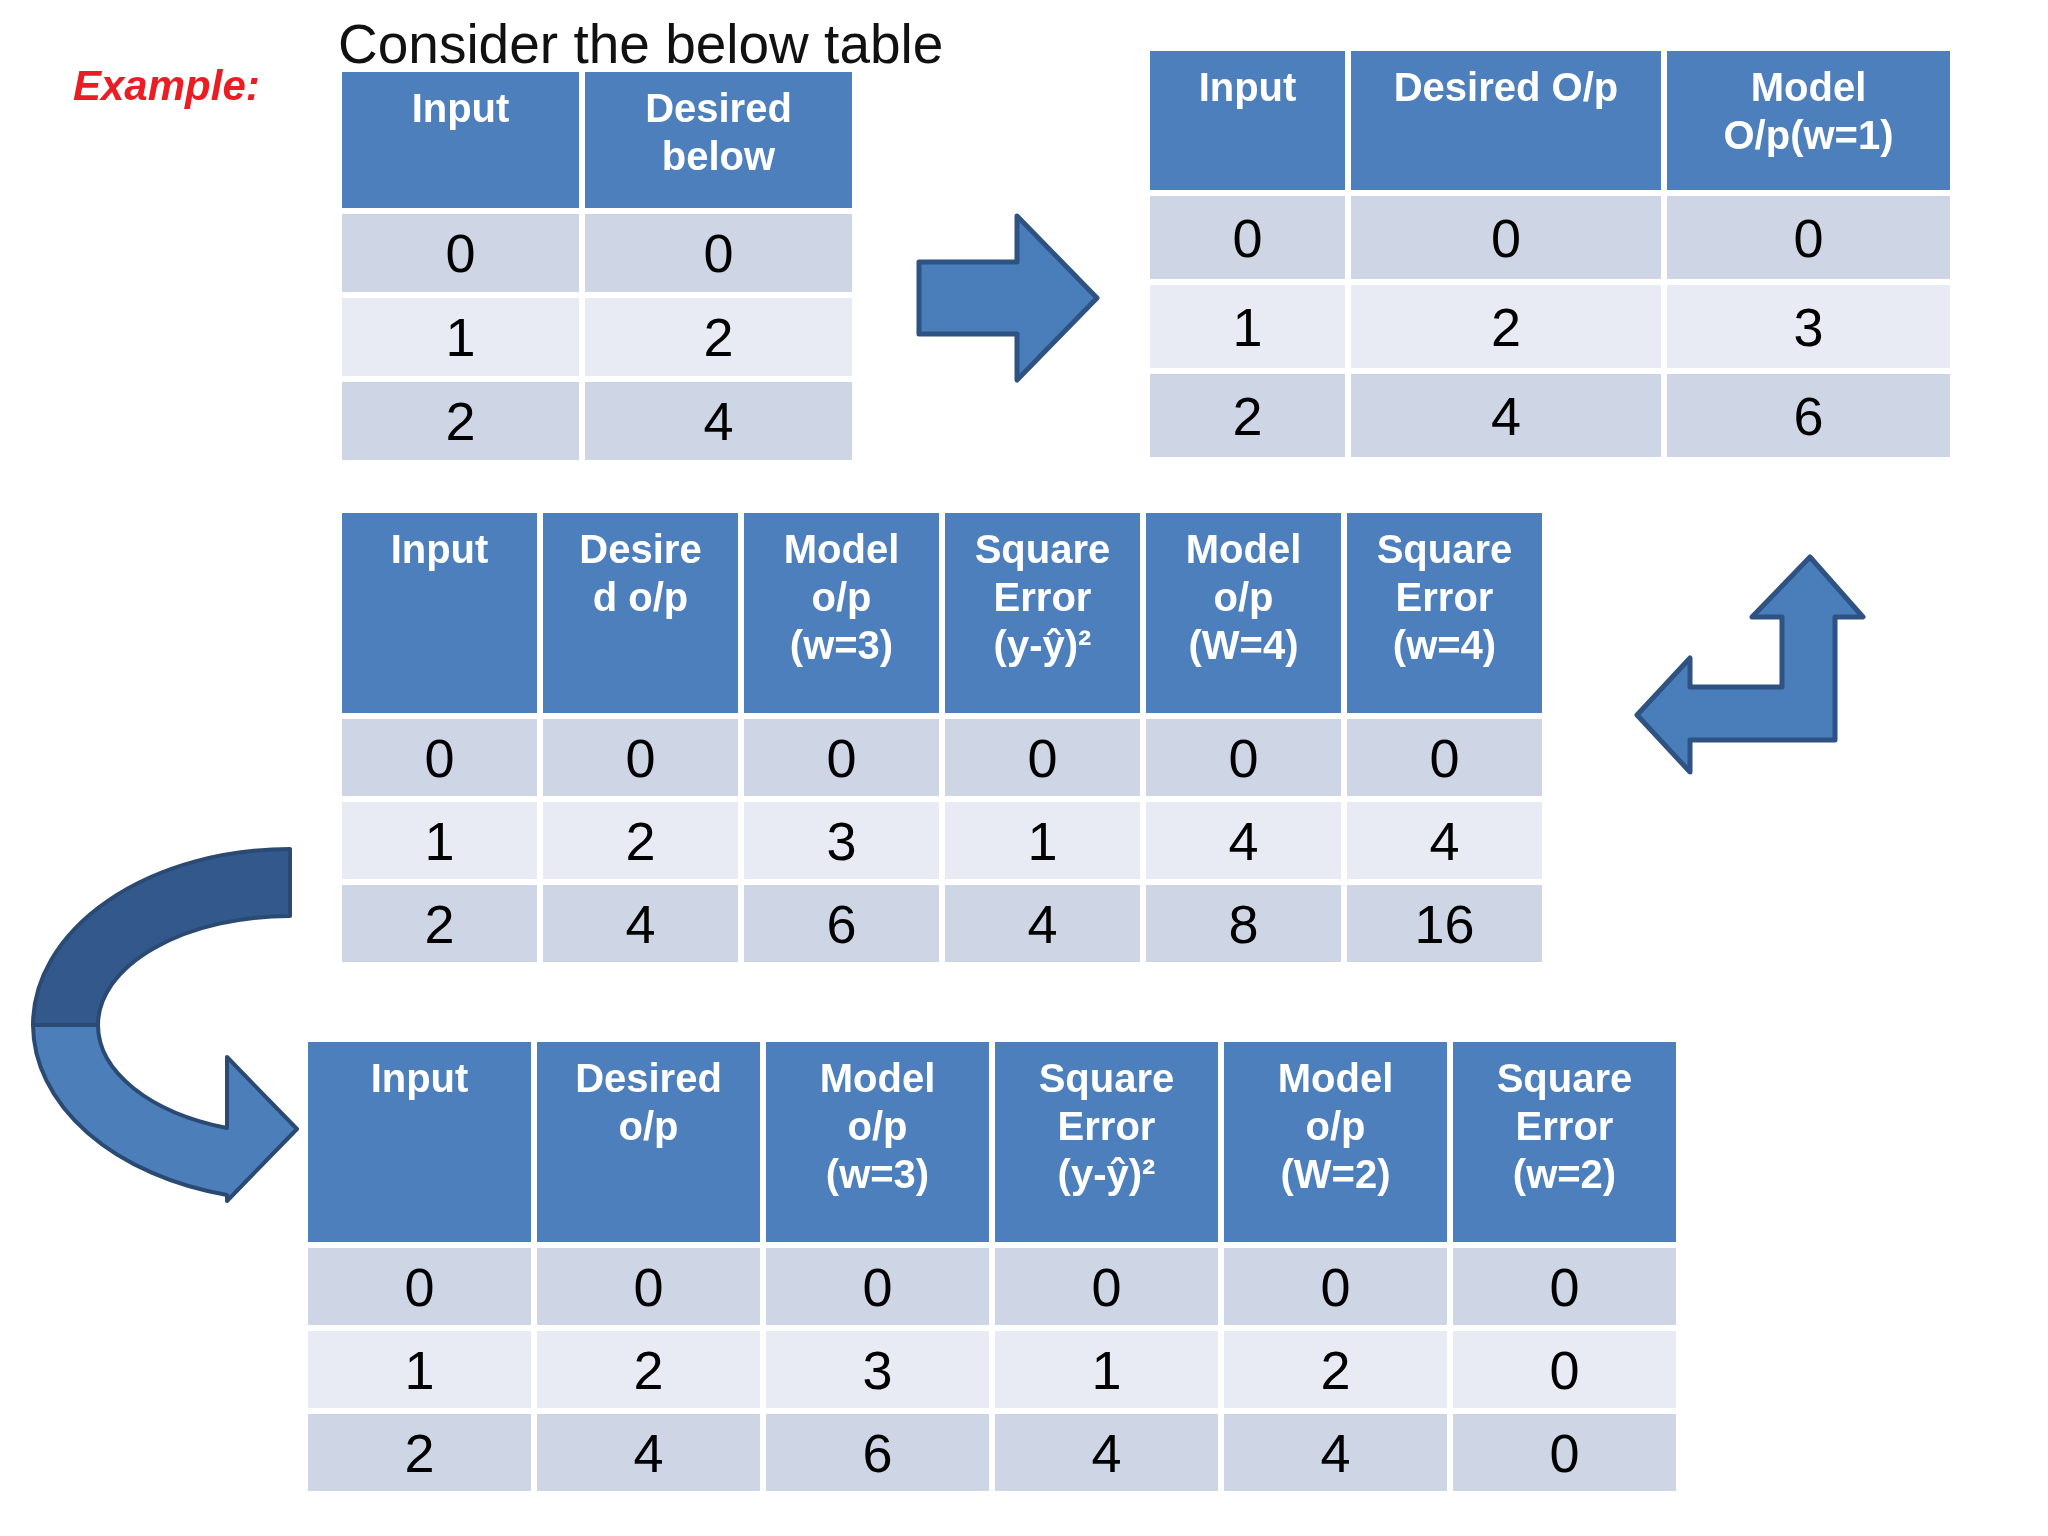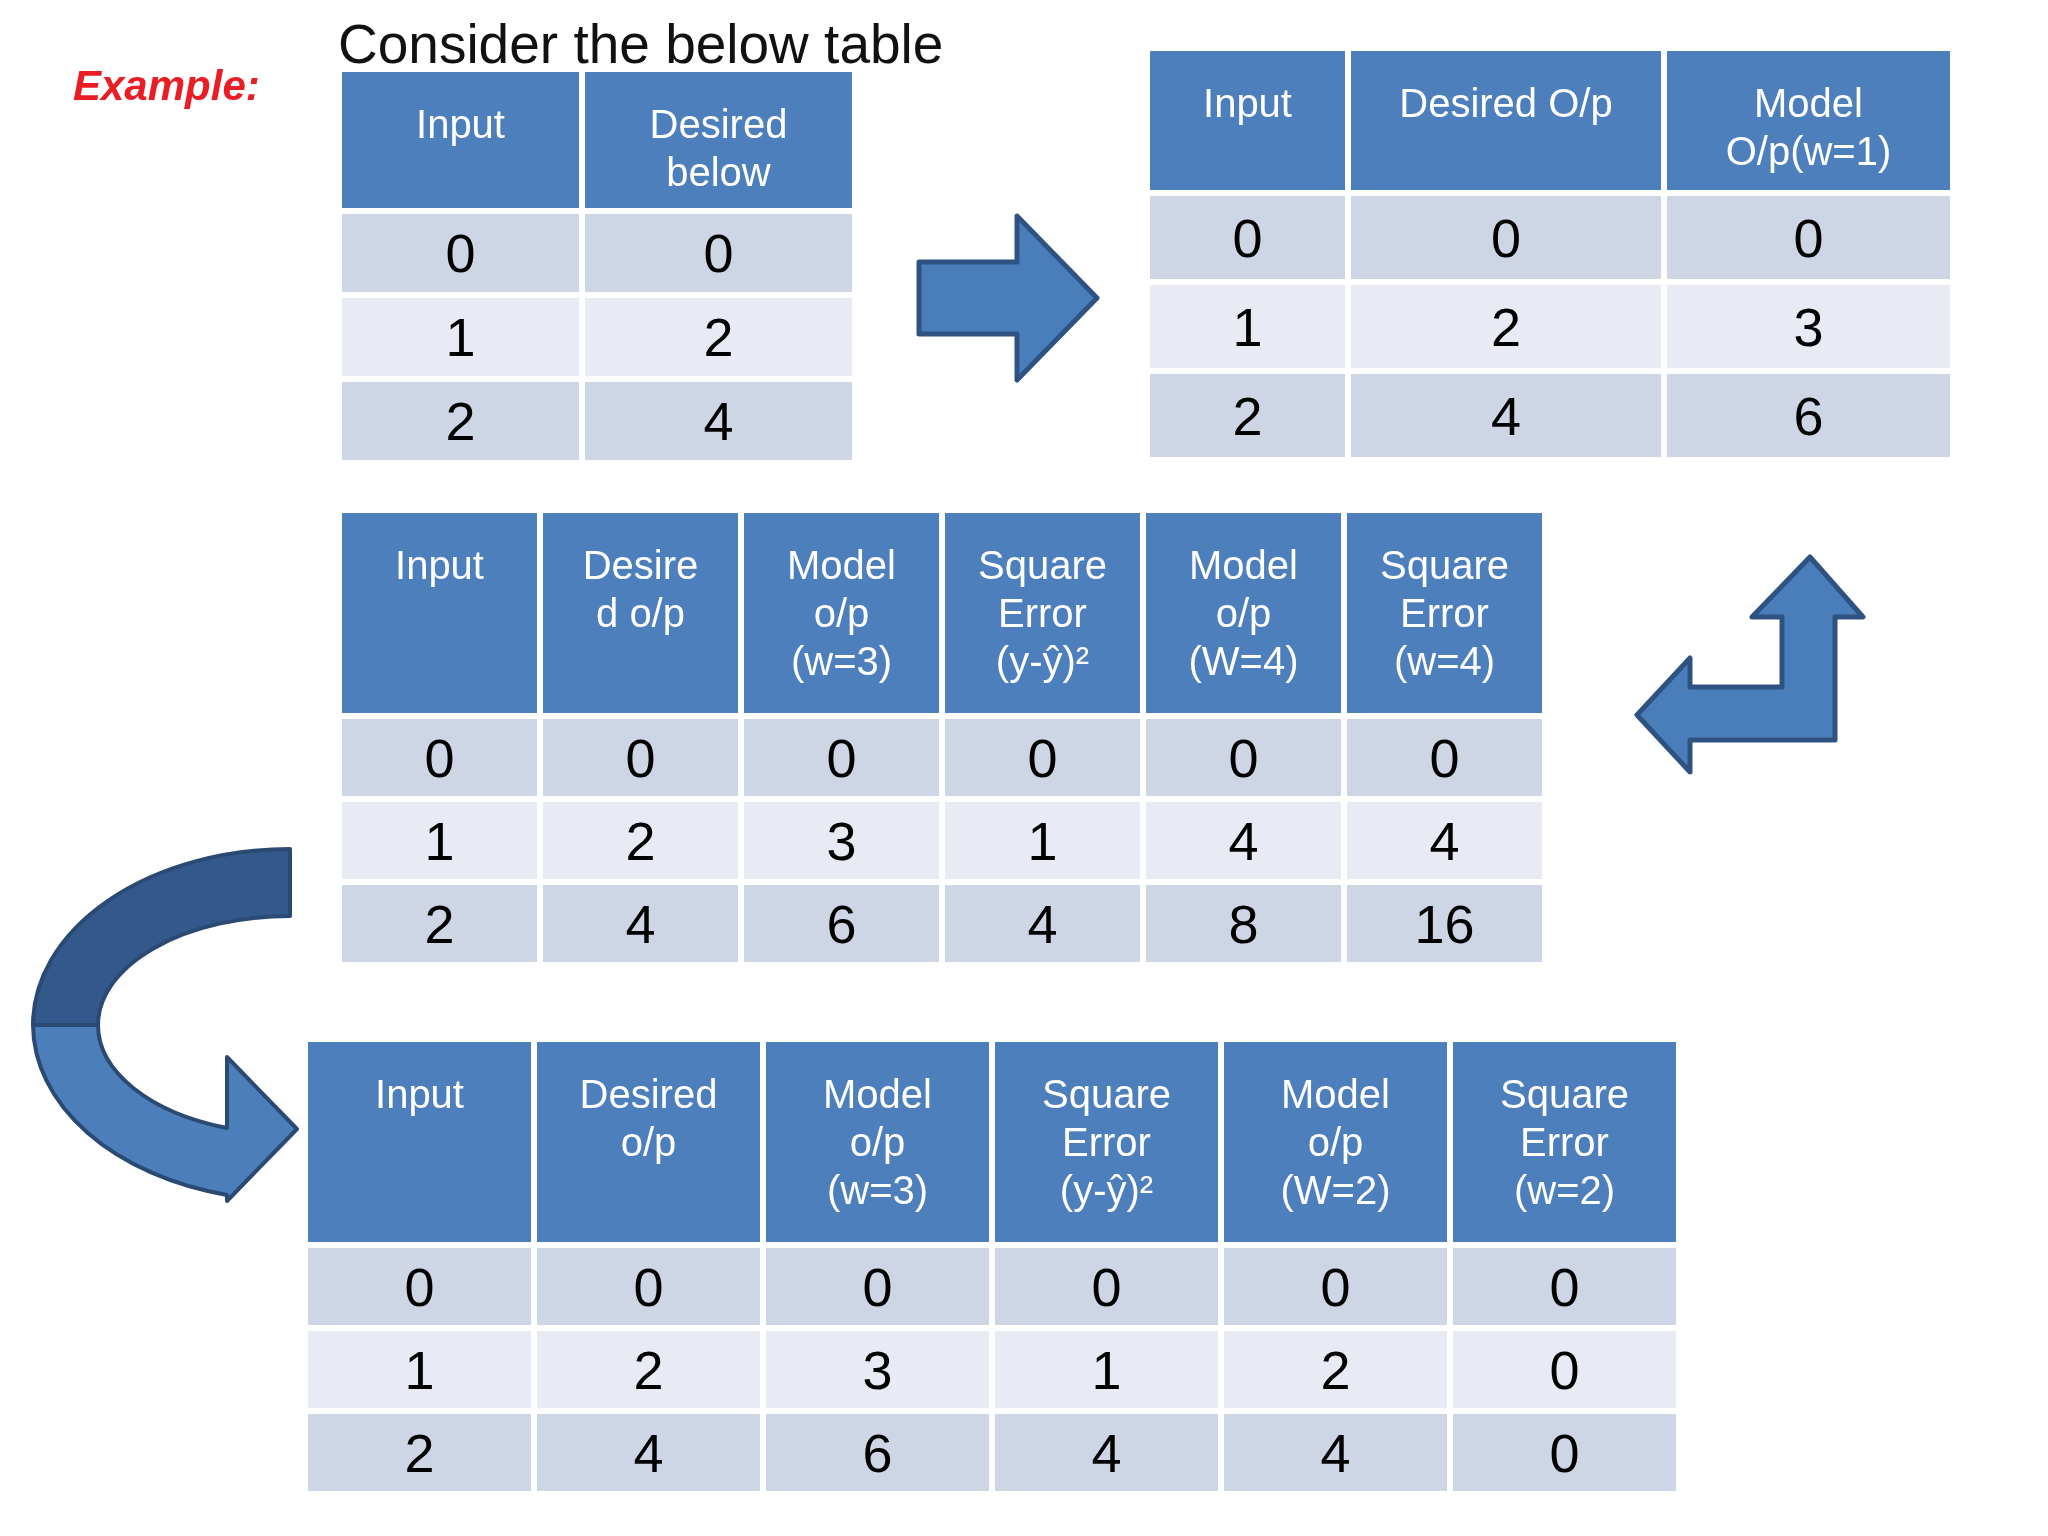--- a/index.html
+++ b/index.html
@@ -23,23 +23,23 @@
     margin-left:17px;
   }
   .tbl{
     position:absolute;
     display:grid;
     gap:6px;
   }
   .th{
     background:var(--header-bg,#4C7FBB);
     color:var(--header-text,#fff);
-    font-weight:normal;font-size:40px;line-height:48px;
+    font-weight:bold;font-size:40px;line-height:48px;
     text-align:center;
-    padding-top:28px;
+    padding-top:12px;
     box-sizing:border-box;
   }
   .td{
     color:var(--cell-text,#000);
     font-size:54px;
     display:flex;align-items:center;justify-content:center;
   }
   .td.dark{background:var(--row-dark,#CED6E6);}
   .td.light{background:var(--row-light,#E9EBF4);}
   .arrow-svg{position:absolute;}

